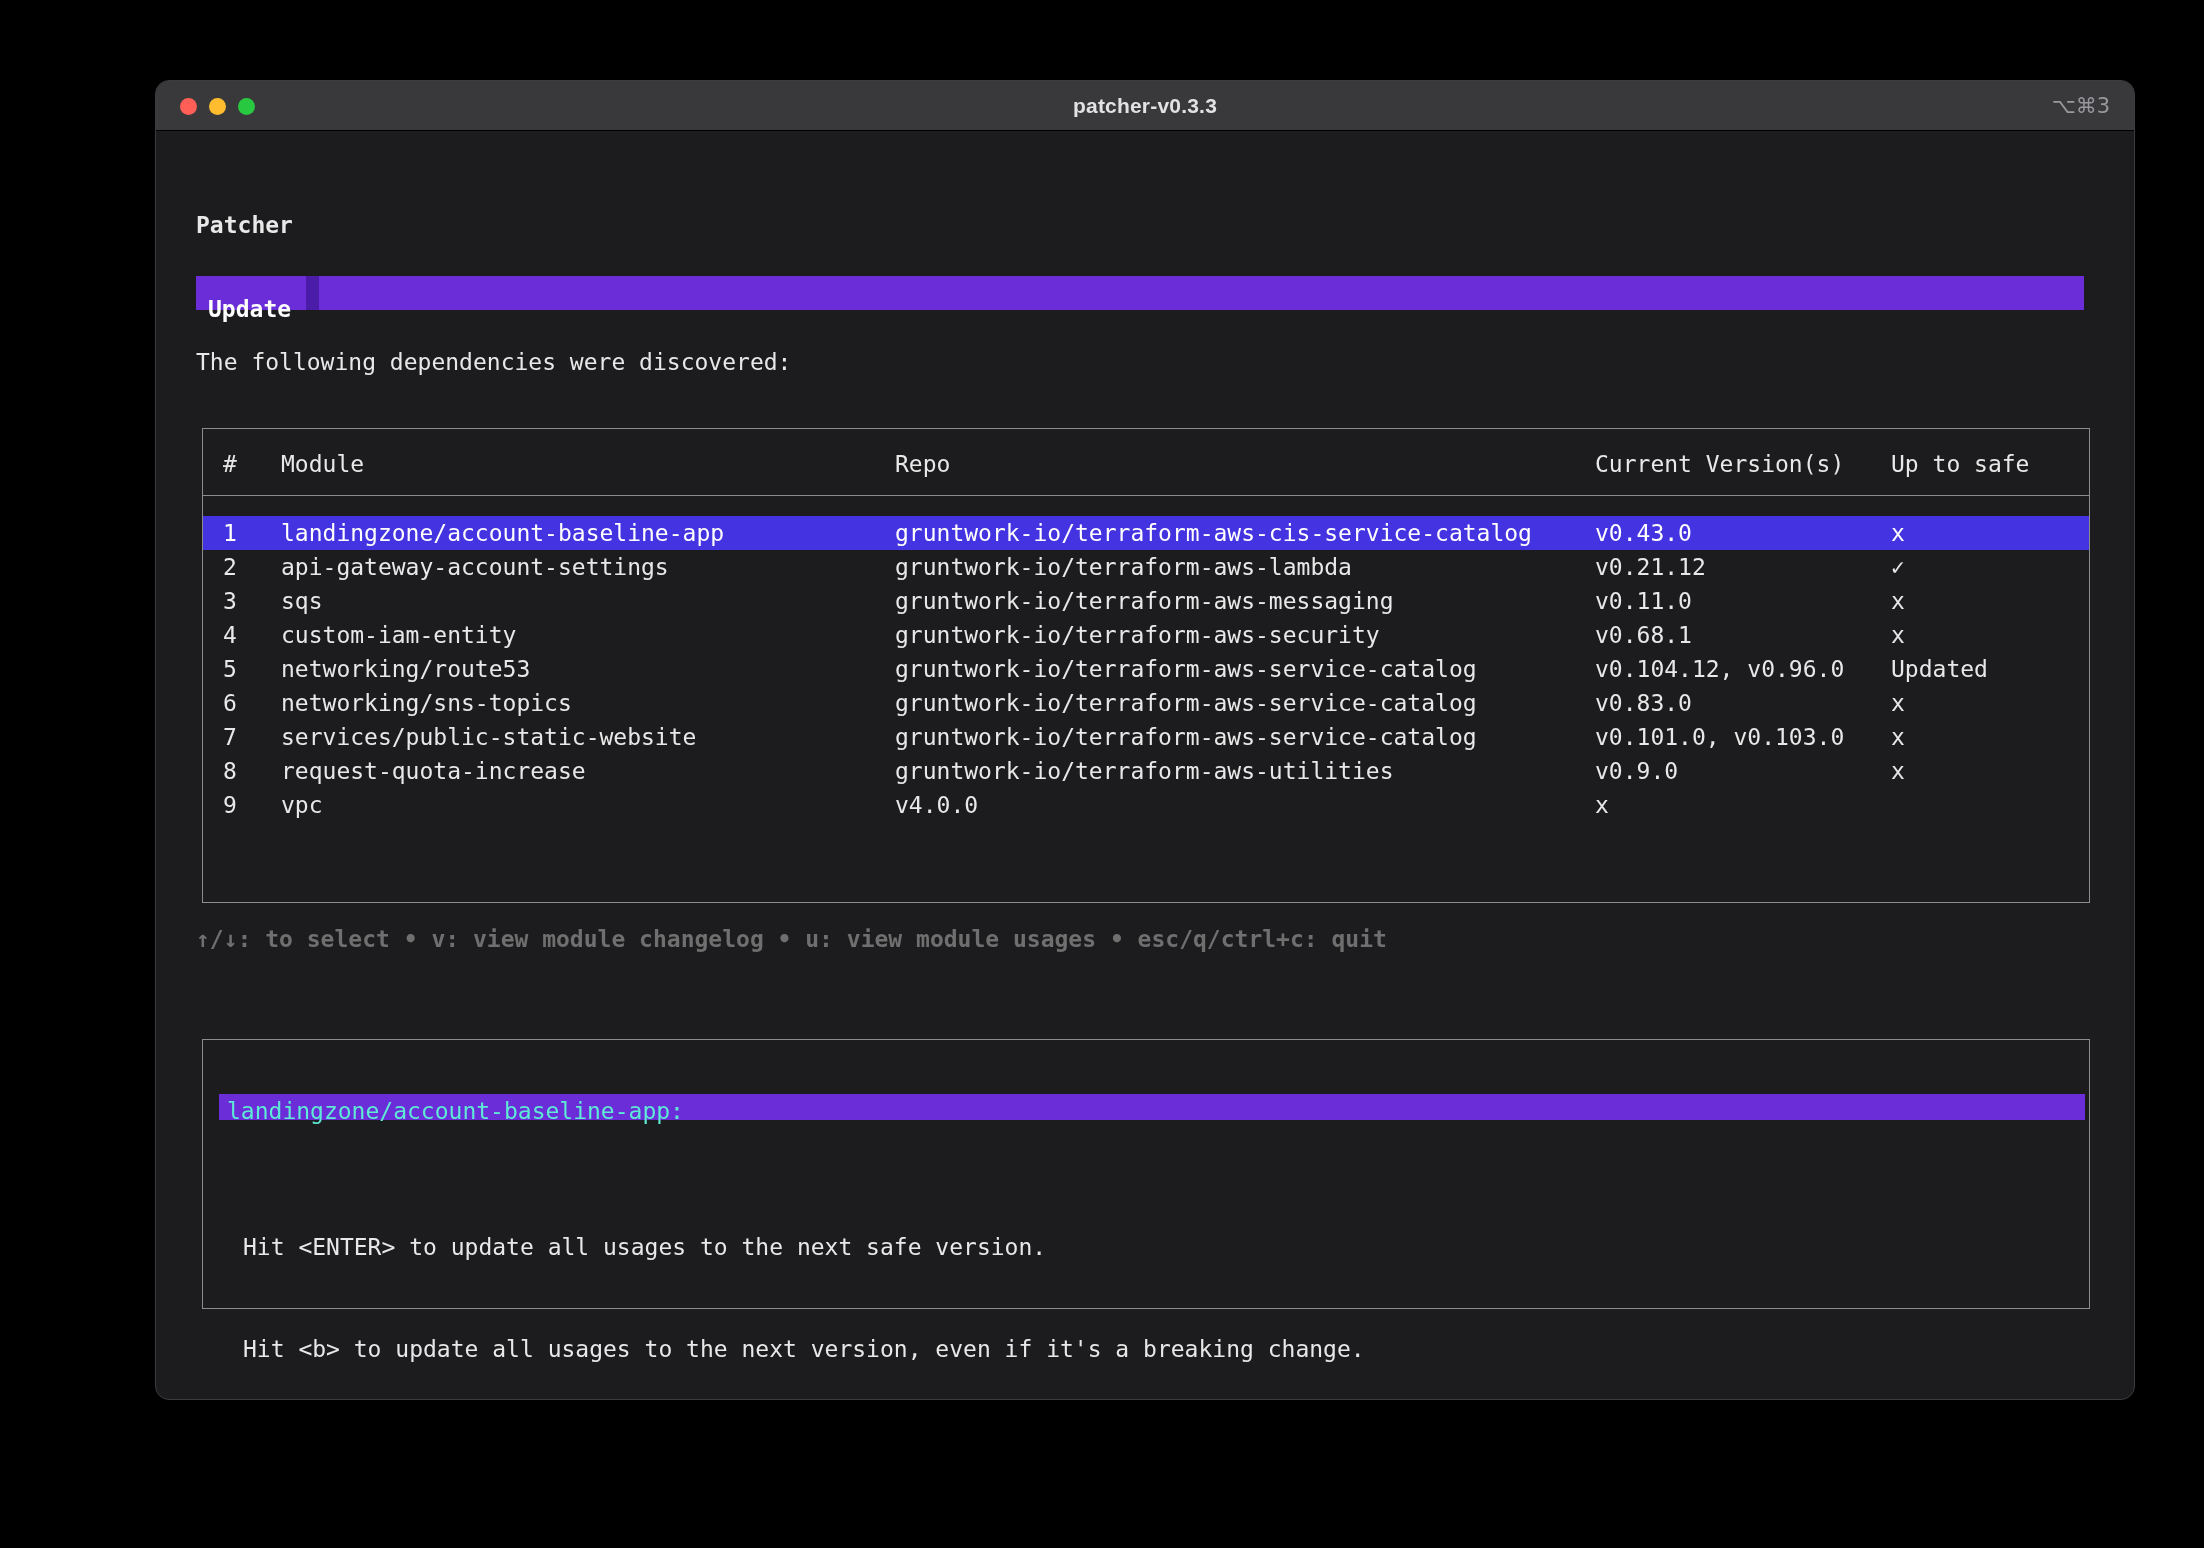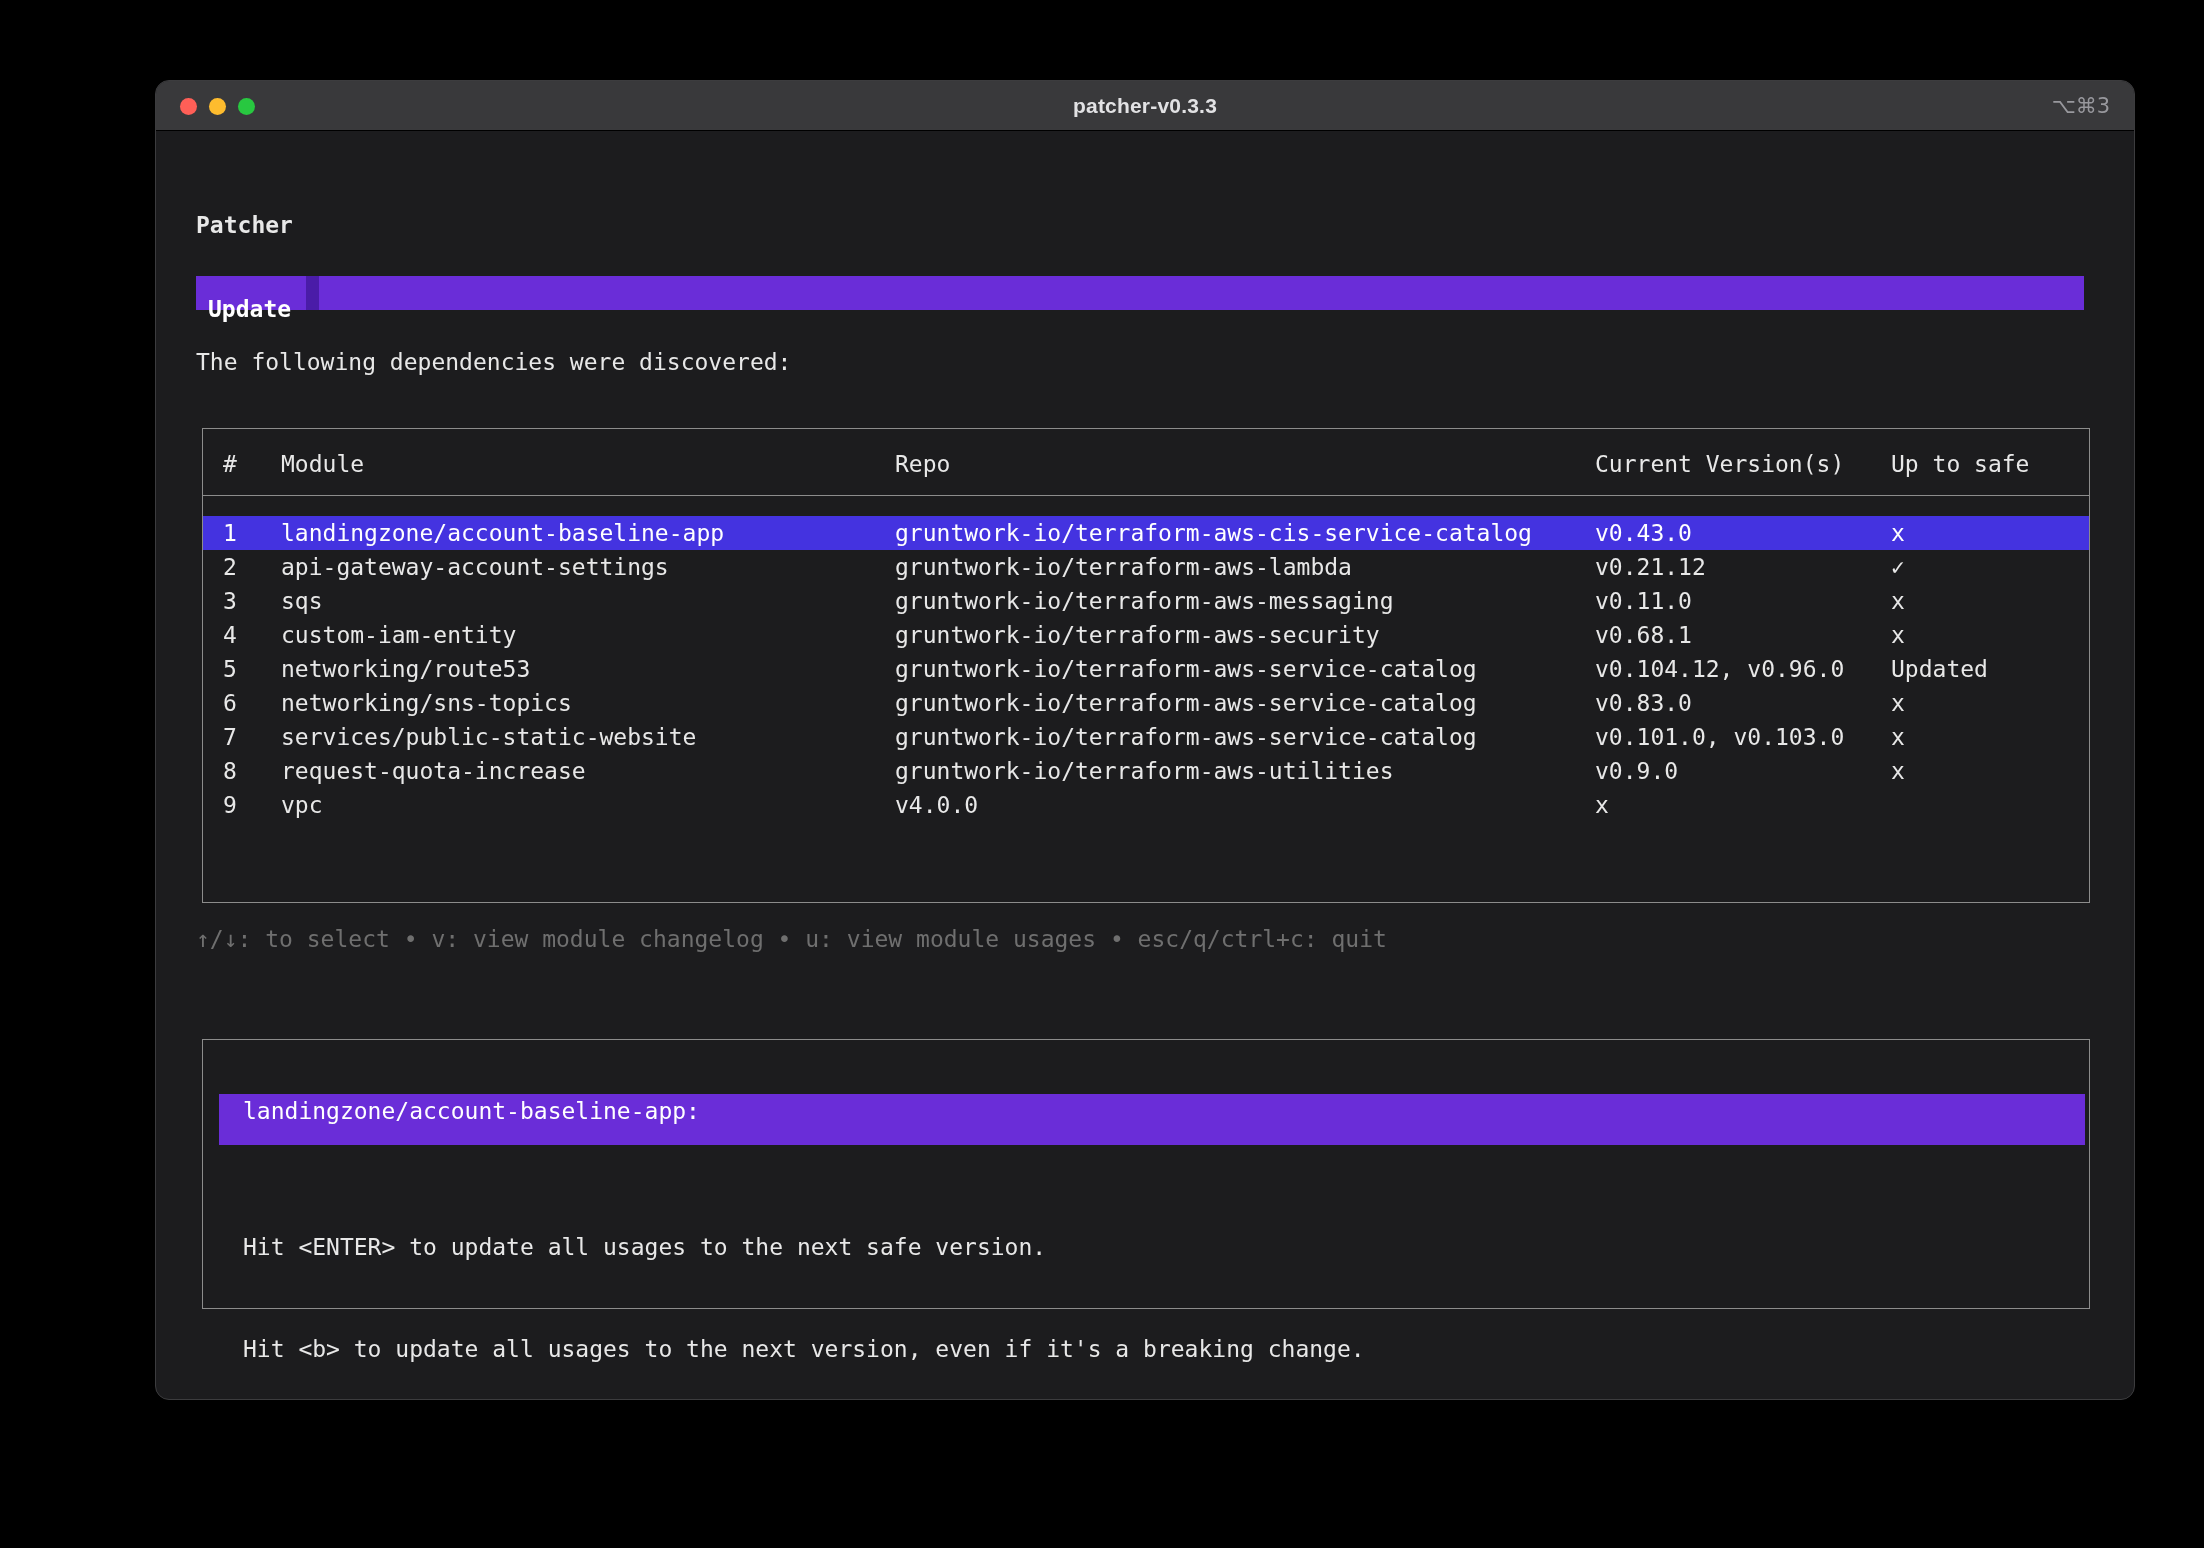--- a/index.html
+++ b/index.html
@@ -52,28 +52,28 @@
     position:absolute; left:46px; top:296px; width:1888px; height:475px;
     border:1px solid var(--border,#8c8c8c); padding-top:18px;
   }
   .trow {
     display:grid; grid-template-columns:58px 614px 700px 296px auto;
     padding-left:20px; height:34px; line-height:34px; white-space:nowrap;
   }
   .trow.selected { background:var(--selection,#4433e0); color:#ffffff; }
   .tsep { border-top:1px solid var(--border,#8c8c8c); margin:14px 0 20px 0; }
   .cell { overflow:hidden; }
-  .help { position:absolute; left:40px; top:790px; color:var(--muted,#6f6f6f); }
+  .help { position:absolute; left:40px; top:790px; color:var(--muted,#6f6f6f);font-weight:bold; }
   .detail-box {
     position:absolute; left:46px; top:907px; width:1888px; height:270px;
     border:1px solid var(--border,#8c8c8c);
   }
   .detail-highlight {
-    position:absolute; left:16px; right:4px; top:54px; height:51px; line-height:34px;
-    background:var(--accent,#6a2dd8); color:#ffffff; padding-left:24px; white-space:nowrap;
+    position:absolute; left:16px; right:4px; top:54px; height:26px; line-height:34px;
+    background:var(--accent,#6a2dd8); color:#5eead4; padding-left:8px; white-space:nowrap;
   }
   .detail-lines { position:absolute; left:40px; top:122px; line-height:34px; white-space:pre; }
 </style>
 </head>
 <body>
 
 <div class="desktop">
   <div class="window">
 
     <div class="titlebar">

